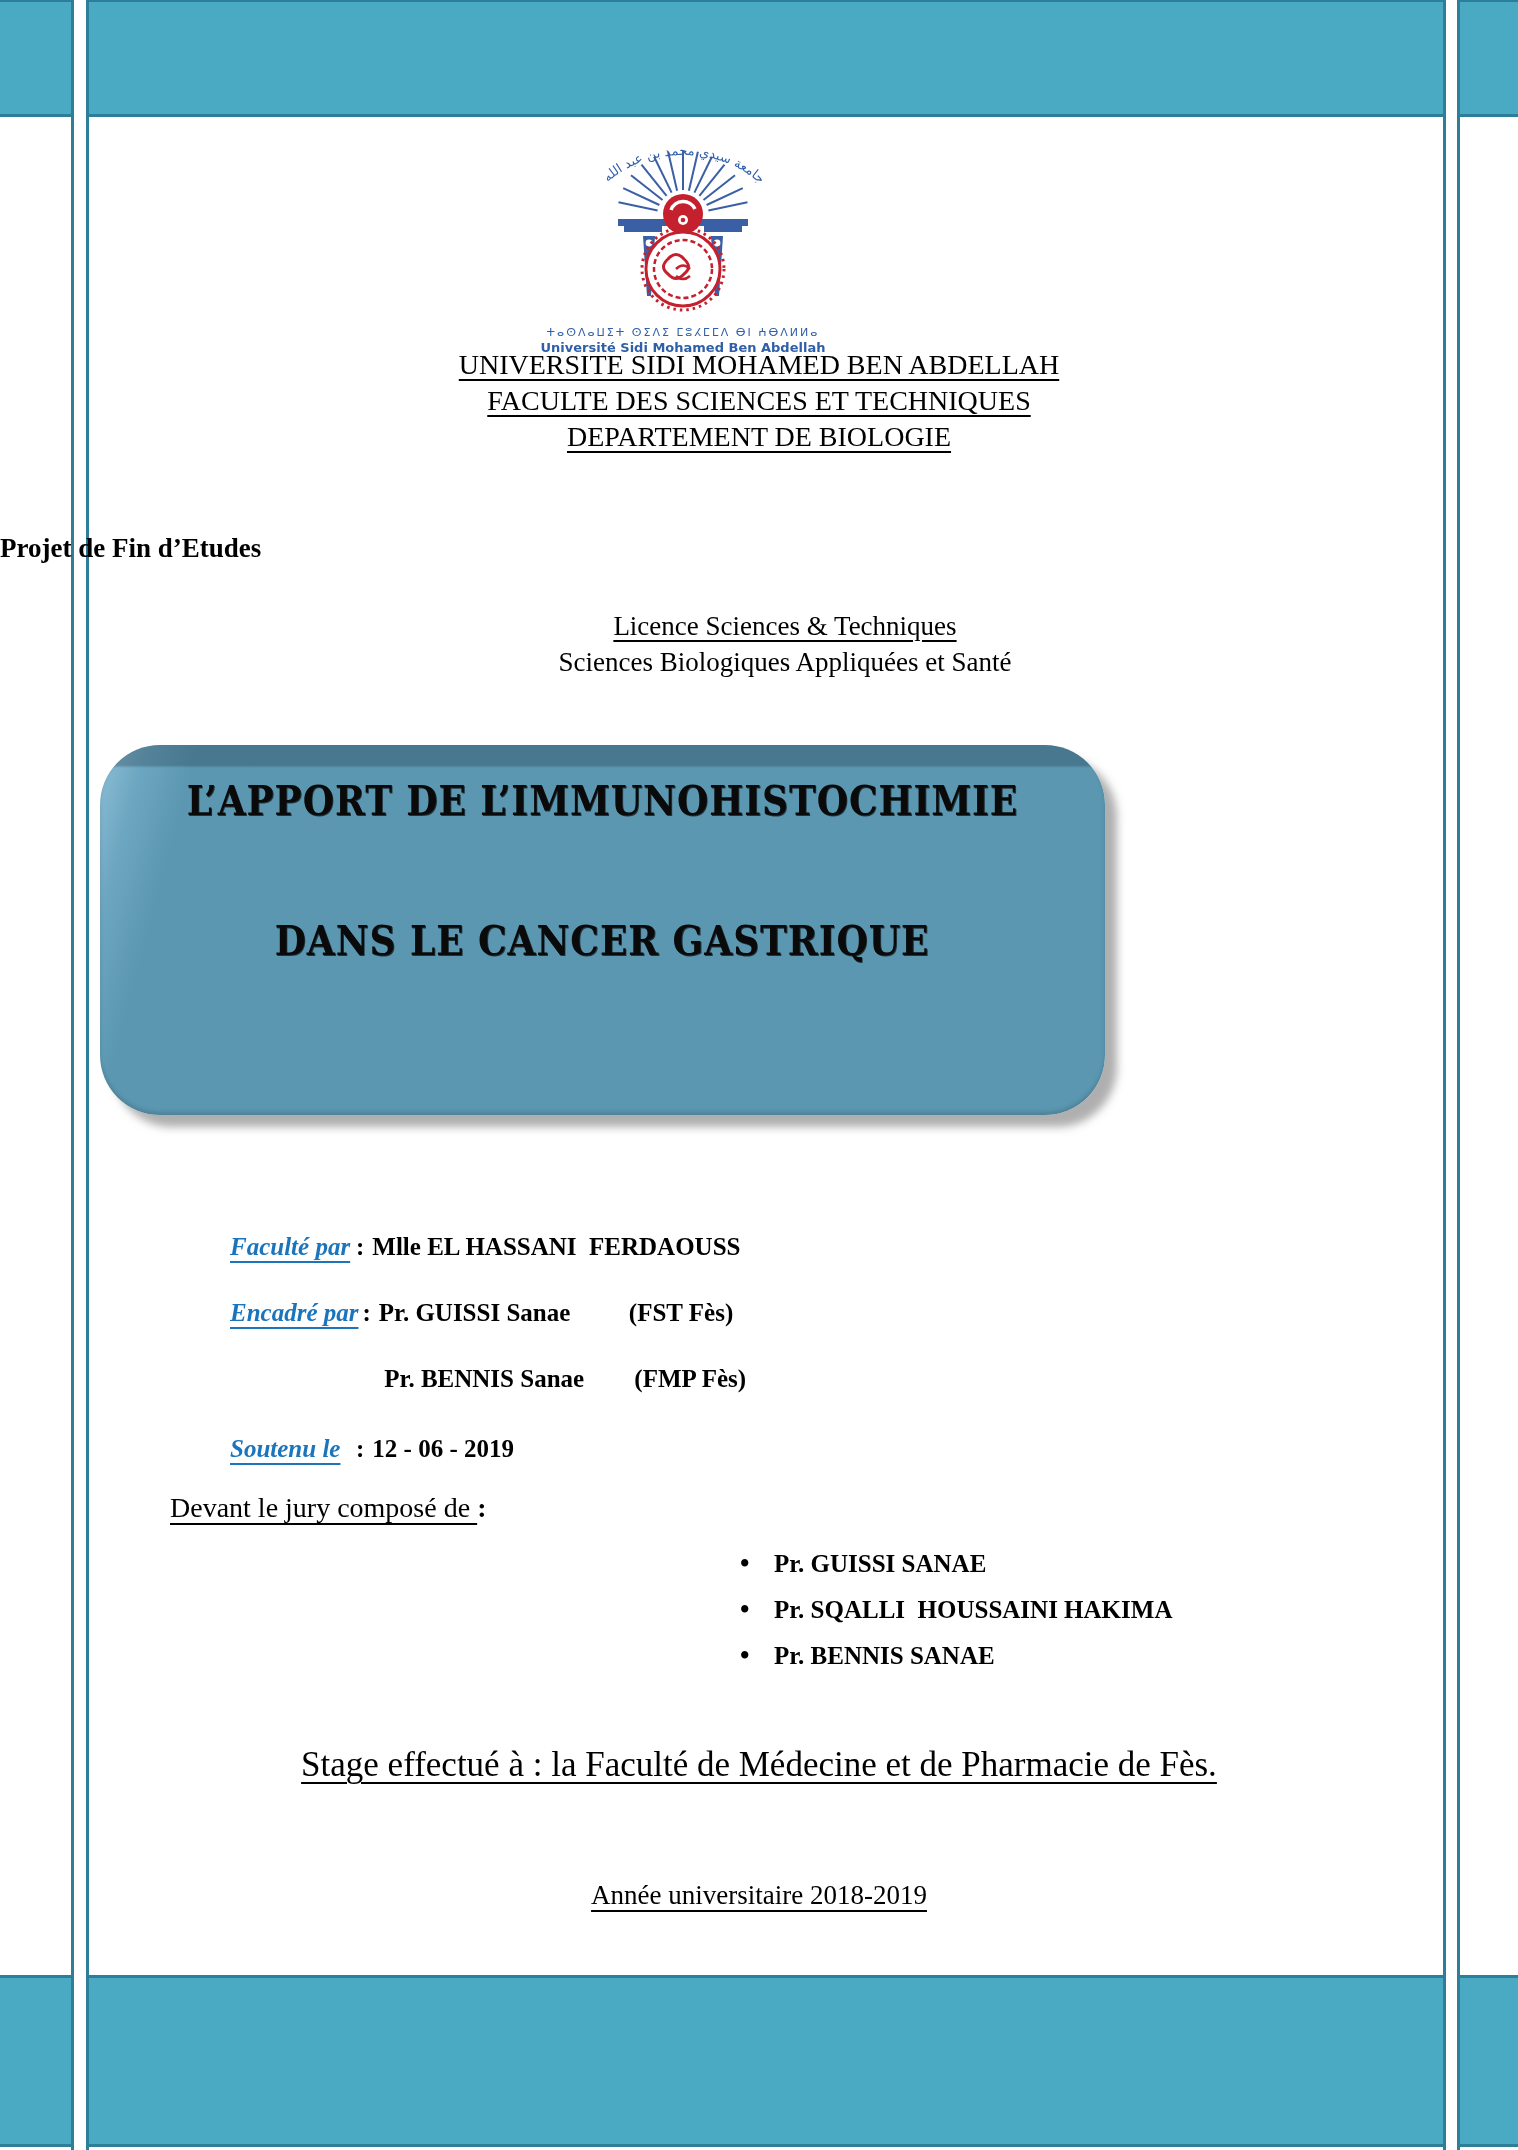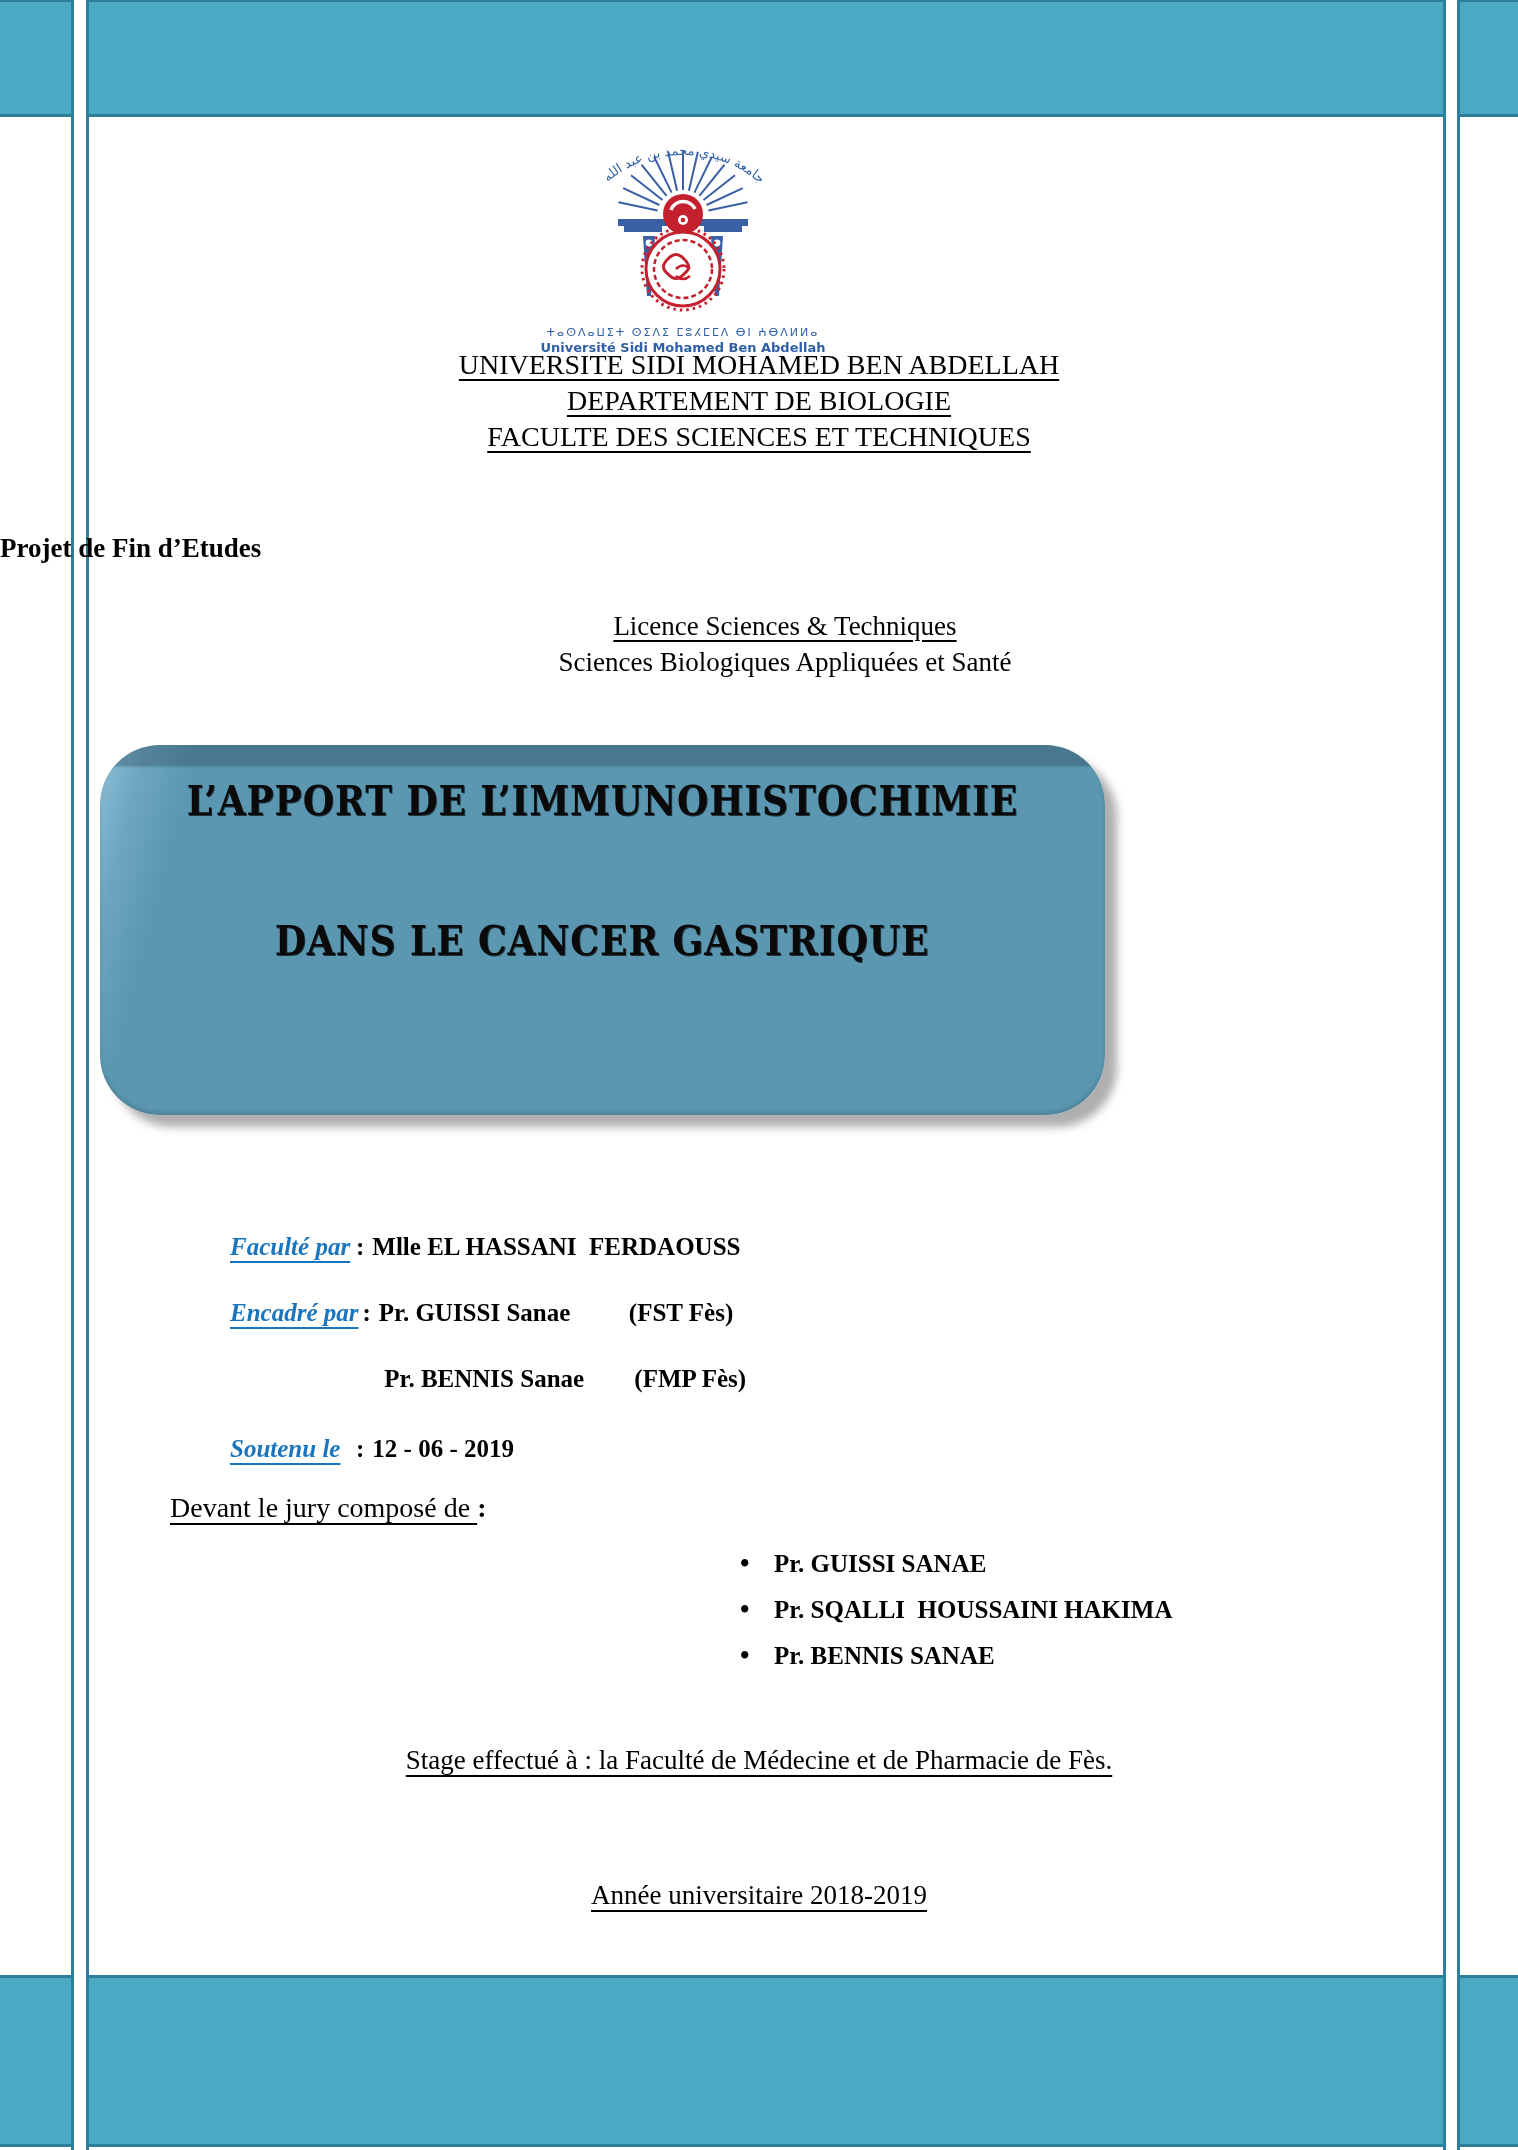--- a/index.html
+++ b/index.html
@@ -55,21 +55,21 @@
   .crow.r3{margin-bottom:34px;}
   
   .jury-heading{position:absolute;left:170px;top:1492px;font-size:28px;}
   .jury-heading .u{text-decoration:underline;text-underline-offset:6px;text-decoration-thickness:2px;}
   .jury-heading b{font-weight:bold;}
   .jury-list{position:absolute;left:740px;top:1545px;list-style:none;margin:0;padding:0;
     font-size:25px;font-weight:bold;}
   .jury-list li{height:46px;line-height:36px;white-space:pre-wrap;}
   .jury-list li::before{content:"•";display:inline-block;width:34px;font-size:27px;}
   
-  .stage-line{position:absolute;top:1745px;left:0;width:100%;text-align:center;font-size:27px;}
+  .stage-line{position:absolute;top:1745px;left:0;width:100%;text-align:center;font-size:35px;}
   .stage-line span{text-decoration:underline;text-underline-offset:6px;text-decoration-thickness:2px;}
   .annee-line{position:absolute;top:1880px;left:0;width:100%;text-align:center;font-size:27px;}
   .annee-line span{text-decoration:underline;text-underline-offset:6px;text-decoration-thickness:2px;}
 </style>
 </head>
 <body>
 
 <div class="bar top" style="left:0;width:72px;"></div>
 <div class="bar top" style="left:89px;width:1354px;"></div>
 <div class="bar top" style="left:1460px;width:58px;"></div>
@@ -135,22 +135,22 @@
       <path d="M 110 135 q 8 -9 16 0 q 9 8 0 15 q -8 9 -16 0 q -9 -7 0 -15 z" fill="none" stroke="#c4202e" stroke-width="3"></path>
       <path d="M 118 145 q 7 -7 14 0 M 118 152 q 7 6 14 0" stroke="#c4202e" stroke-width="2.5" fill="none"></path>
     </g>
   </svg>
   <div class="logo-caption-tif">ⵜⴰⵙⴷⴰⵡⵉⵜ ⵙⵉⴷⵉ ⵎⵓⵃⵎⵎⴷ ⴱⵏ ⵄⴱⴷⵍⵍⴰ</div>
   <div class="logo-caption-lat">Université Sidi Mohamed Ben Abdellah</div>
 </div>
 
 <div class="inst-block">
   <div><span class="u">UNIVERSITE SIDI MOHAMED BEN ABDELLAH</span></div>
+  <div><span class="u">FACULTE DES SCIENCES ET TECHNIQUES</span></div>
   <div><span class="u">DEPARTEMENT DE BIOLOGIE</span></div>
-  <div><span class="u">FACULTE DES SCIENCES ET TECHNIQUES</span></div>
 </div>
 
 <div class="projet">Projet de Fin d’Etudes</div>
 
 <div class="lic-block">
   <div><span class="u">Licence Sciences &amp; Techniques</span></div>
   <div>Sciences Biologiques Appliquées et Santé</div>
 </div>
 
 <div class="title-plate">

